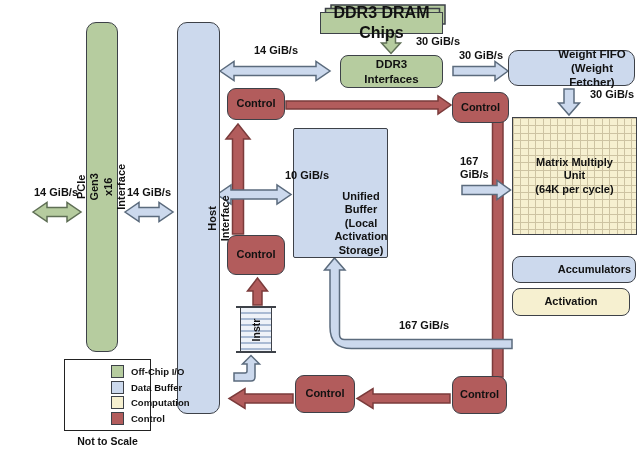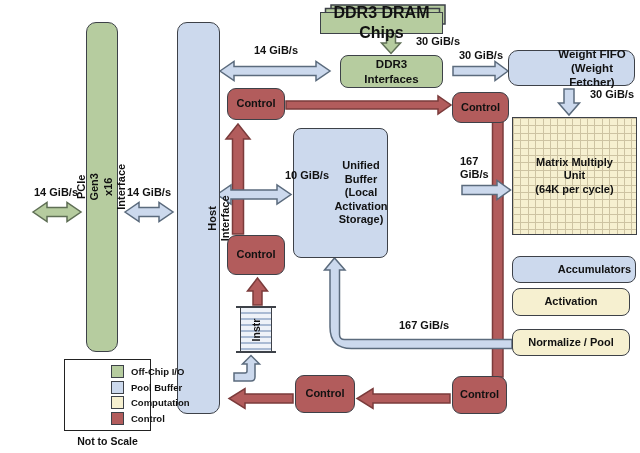--- a/index.html
+++ b/index.html
@@ -12,21 +12,21 @@
     position:absolute;z-index:2;box-sizing:border-box;
     border:1.6px solid #3d4148;display:flex;align-items:center;justify-content:center;
     text-align:center;font-size:11px;line-height:1.22;white-space:pre-line;
   }
   .green{background:#b6cc9f;}
   .blue{background:#ccd9ed;padding-left:41px;}
   .cream{background:#f6f0d0;}
   .red{background:#b25c5c;border-radius:9px;}
   .r8{border-radius:8px;}
   .r10{border-radius:10px;}
-  .r16{border-radius:8px;}
+  .r16{border-radius:2px;align-items:flex-end;}
   .vtext{transform:rotate(-90deg);white-space:pre-line;text-align:center;width:320px;}
   .lbl{
     position:absolute;z-index:3;font-size:11px;line-height:1.15;text-align:center;
     white-space:pre-line;
   }
   .mmu-grid{
     background-color:#f6f0d0;
     background-image:
       repeating-linear-gradient(to right,#cdc3a2 0 1px,transparent 1px 7.4px),
       repeating-linear-gradient(to bottom,#cdc3a2 0 1px,transparent 1px 7.4px);
@@ -110,23 +110,20 @@
     <span>Matrix Multiply
 Unit
 (64K per cycle)</span>
   </div>
   <div class="box blue r8" style="left:512px;top:228px;width:124px;height:27px;margin-top:28px;">
     <span>Accumulators</span>
   </div>
   <div class="box cream r8" style="left:512px;top:288px;width:118px;height:28px;">
     <span>Activation</span>
   </div>
-  <div class="box cream r8" style="left:512px;top:329px;width:118px;height:27px;">
-    <span>Normalize / Pool</span>
-  </div>
 
   <div class="box red" style="left:227px;top:88px;width:58px;height:32px;">
     <span>Control</span>
   </div>
   <div class="box red" style="left:452px;top:92px;width:57px;height:31px;">
     <span>Control</span>
   </div>
   <div class="box red" style="left:227px;top:235px;width:58px;height:40px;">
     <span>Control</span>
   </div>
@@ -154,21 +151,21 @@
 GiB/s</div>
   <div class="lbl" style="left:383px;top:319px;width:82px;">167 GiB/s</div>
 
   <div id="legend" style="left:64px;top:359px;width:87px;height:72px;">
     <div class="legend-row">
       <span class="swatch" style="background-color: rgb(182, 204, 159);"></span>
       <span class="legend-label">Off-Chip I/O</span>
     </div>
     <div class="legend-row">
       <span class="swatch" style="background-color: rgb(204, 217, 237);"></span>
-      <span class="legend-label">Pool Buffer</span>
+      <span class="legend-label">Data Buffer</span>
     </div>
     <div class="legend-row">
       <span class="swatch" style="background-color: rgb(246, 240, 208);"></span>
       <span class="legend-label">Computation</span>
     </div>
     <div class="legend-row">
       <span class="swatch" style="background-color: rgb(178, 92, 92);"></span>
       <span class="legend-label">Control</span>
     </div>
   </div>

